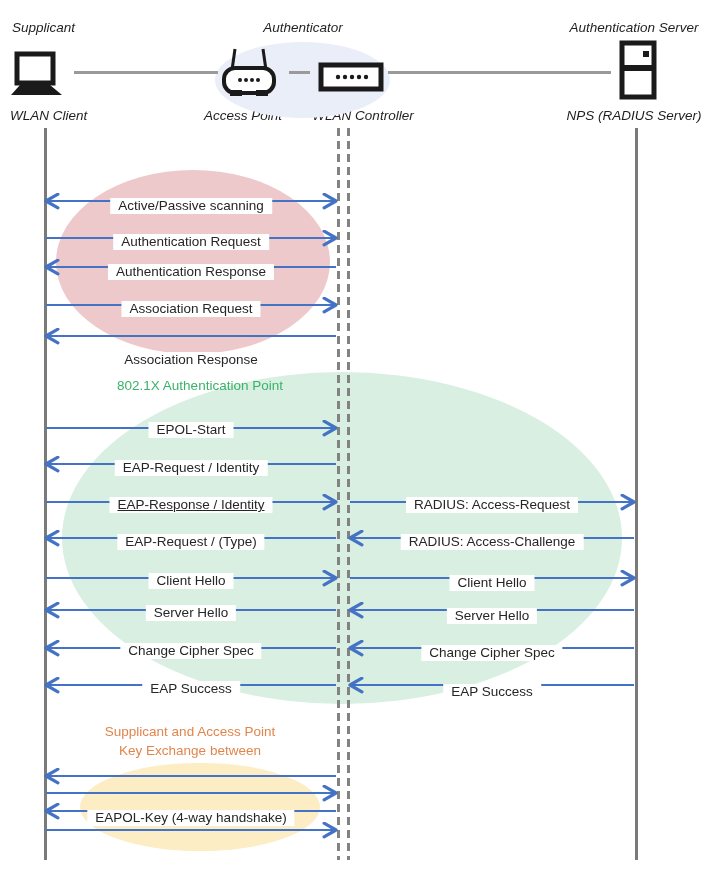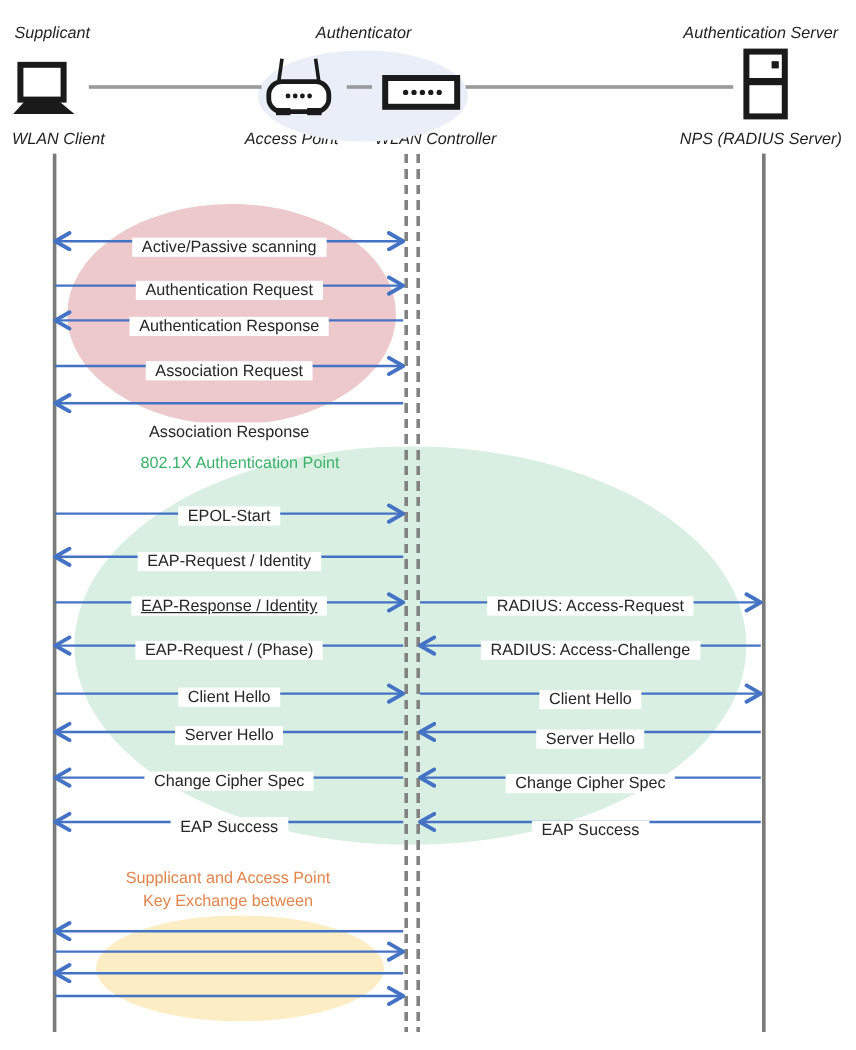--- a/index.html
+++ b/index.html
@@ -135,25 +135,26 @@
   <div id="label-layer">
       <div class="msg-label" style="left: 191px; top: 183px;">Active/Passive scanning</div>
       <div class="msg-label" style="left: 191px; top: 219px;">Authentication Request</div>
       <div class="msg-label" style="left: 191px; top: 249px;">Authentication Response</div>
       <div class="msg-label" style="left: 191px; top: 286px;">Association Request</div>
       <div class="msg-label" style="left: 191px; top: 316px; margin-top: 21px;">Association Response</div>
       <div class="msg-label" style="left: 191px; top: 407px;">EPOL-Start</div>
       <div class="msg-label" style="left: 191px; top: 445px;">EAP-Request / Identity</div>
       <div class="msg-label" style="left: 191px; top: 482px; text-decoration: underline;">EAP-Response / Identity</div>
       <div class="msg-label" style="left: 492px; top: 482px;">RADIUS: Access-Request</div>
-      <div class="msg-label" style="left: 191px; top: 519px;">EAP-Request / (Phase)</div>
+      <div class="msg-label" style="left: 191px; top: 519px;">EAP-Request / (Type)</div>
       <div class="msg-label" style="left: 492px; top: 519px;">RADIUS: Access-Challenge</div>
       <div class="msg-label" style="left: 191px; top: 558px;">Client Hello</div>
       <div class="msg-label" style="left: 492px; top: 560px;">Client Hello</div>
       <div class="msg-label" style="left: 191px; top: 590px;">Server Hello</div>
       <div class="msg-label" style="left: 492px; top: 593px;">Server Hello</div>
       <div class="msg-label" style="left: 191px; top: 628px;">Change Cipher Spec</div>
       <div class="msg-label" style="left: 492px; top: 630px;">Change Cipher Spec</div>
       <div class="msg-label" style="left: 191px; top: 666px;">EAP Success</div>
       <div class="msg-label" style="left: 492px; top: 669px;">EAP Success</div>
+      <div class="msg-label" style="left: 191px; top: 795px;">EAPOL-Key (4-way handshake)</div>
     </div>
 
 </div>
 
 </body></html>

